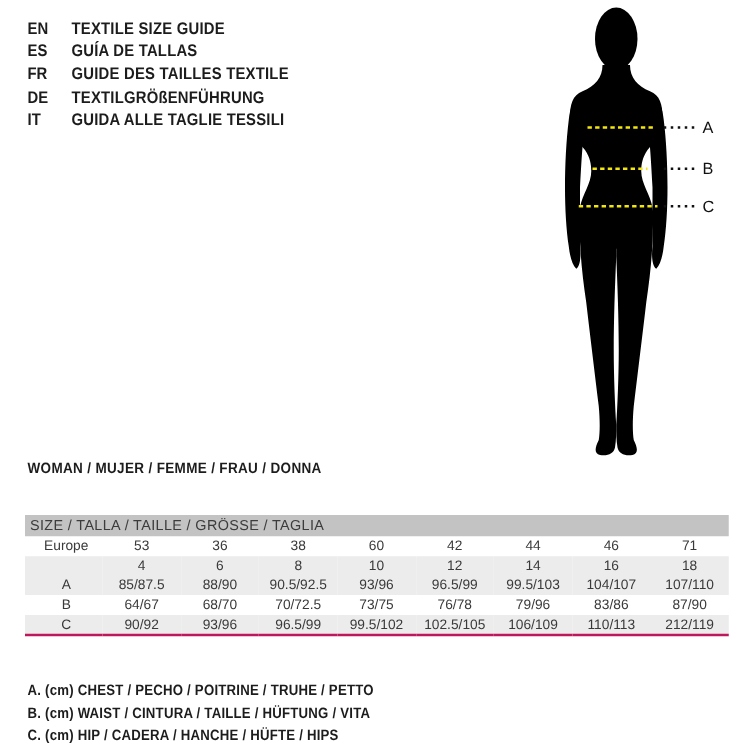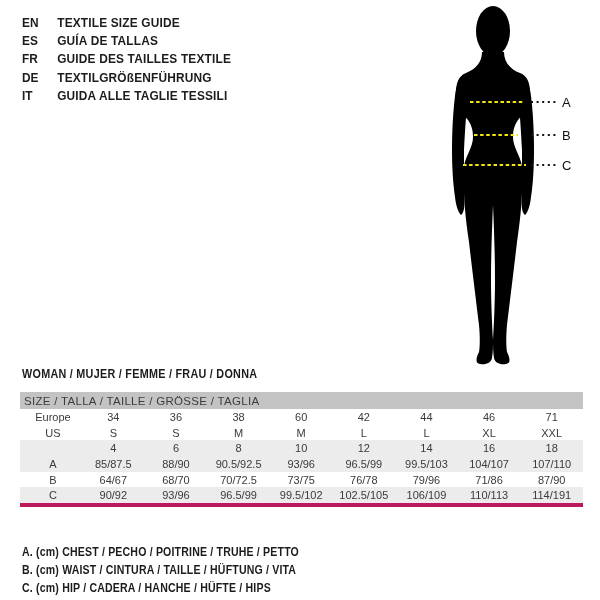--- a/index.html
+++ b/index.html
@@ -21,23 +21,23 @@
   .figure text{font:400 13px "Liberation Sans",sans-serif;fill:#111;}
 
   
   .section-title{
     position:absolute;left:22px;top:367px;font-size:12px;font-weight:bold;
     white-space:nowrap;letter-spacing:.3px;transform:scaleX(.9);transform-origin:left top;
   }
 
   
   .size-table{
-    position:absolute;left:20px;top:392px;width:563px;
+    position:absolute;left:20px;top:412px;width:563px;
     border-collapse:collapse;table-layout:fixed;
-    font-size:11px;color:#3a3a3a;border-bottom:4px solid #be185d;
+    font-size:11px;color:#3a3a3a;border-bottom:2px solid #be185d;
   }
   .size-table th{
     background:#c3c3c3;text-align:left;font-weight:normal;font-size:11.5px;
     color:#3c3c3c;height:17px;padding:0 0 0 4px;letter-spacing:.3px;
   }
   .size-table td{height:15.7px;text-align:center;padding:0;font-weight:400;}
   .size-table td.row-label{text-align:center;padding-left:4px;}
   .size-table col.label-col{width:62px;}
   .size-table tr.shaded{background:#ececec;}
 
@@ -127,39 +127,28 @@
         <col>
     </colgroup>
     <thead>
       <tr>
         <th colspan="9">SIZE / TALLA / TAILLE / GRÖSSE / TAGLIA</th>
       </tr>
     </thead>
     <tbody>
       <tr>
         <td class="row-label">Europe</td>
-        <td>34</td>
+        <td>53</td>
         <td>36</td>
         <td>38</td>
         <td>60</td>
         <td>42</td>
         <td>44</td>
         <td>46</td>
         <td>71</td>
-      </tr>
-      <tr>
-        <td class="row-label">US</td>
-        <td>S</td>
-        <td>S</td>
-        <td>M</td>
-        <td>M</td>
-        <td>L</td>
-        <td>L</td>
-        <td>XL</td>
-        <td>XXL</td>
       </tr>
       <tr class="shaded">
         <td class="row-label"></td>
         <td>4</td>
         <td>6</td>
         <td>8</td>
         <td>10</td>
         <td>12</td>
         <td>14</td>
         <td>16</td>
@@ -177,33 +166,33 @@
         <td>107/110</td>
       </tr>
       <tr>
         <td class="row-label">B</td>
         <td>64/67</td>
         <td>68/70</td>
         <td>70/72.5</td>
         <td>73/75</td>
         <td>76/78</td>
         <td>79/96</td>
-        <td>71/86</td>
+        <td>83/86</td>
         <td>87/90</td>
       </tr>
       <tr class="shaded">
         <td class="row-label">C</td>
         <td>90/92</td>
         <td>93/96</td>
         <td>96.5/99</td>
         <td>99.5/102</td>
         <td>102.5/105</td>
         <td>106/109</td>
         <td>110/113</td>
-        <td>114/191</td>
+        <td>212/119</td>
       </tr>
     </tbody>
   </table>
 
   <div class="legend">
     <div class="legend-item">A. (cm) CHEST / PECHO / POITRINE / TRUHE / PETTO</div>
     <div class="legend-item">B. (cm) WAIST / CINTURA / TAILLE / HÜFTUNG / VITA</div>
     <div class="legend-item">C. (cm) HIP / CADERA / HANCHE / HÜFTE / HIPS</div>
   </div>
 

